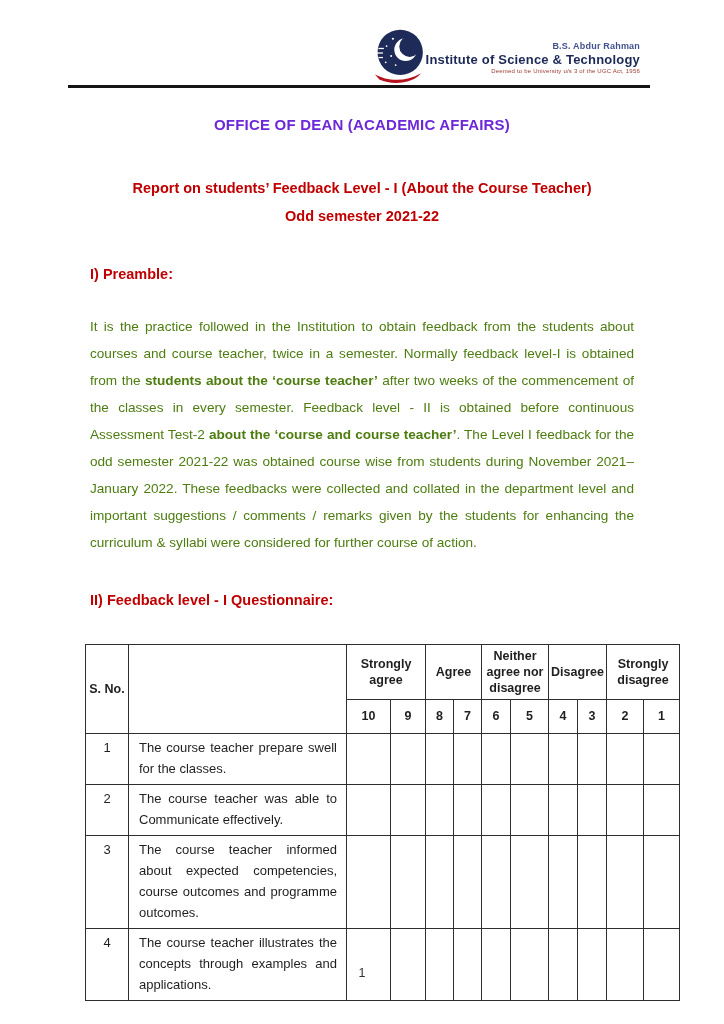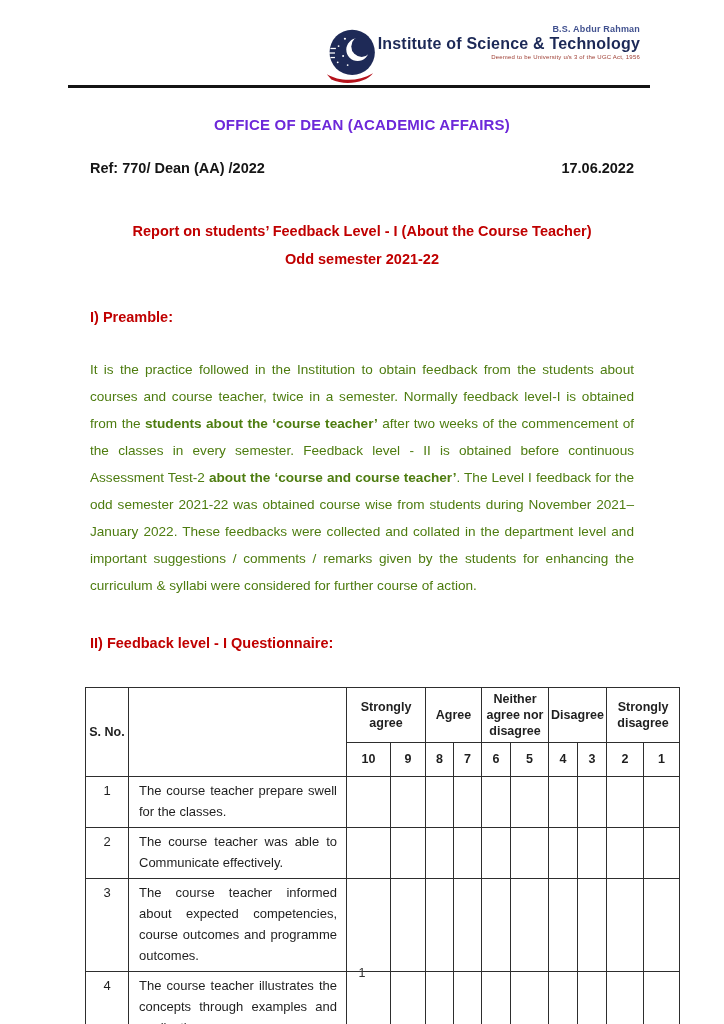--- a/index.html
+++ b/index.html
@@ -3,24 +3,24 @@
 <meta charset="utf-8">
 <style>
   * { box-sizing: border-box; margin: 0; padding: 0; }
   html, body { background: #ffffff; }
   body { width: 724px; height: 1024px; font-family: "Liberation Sans", sans-serif; }
   .page { position: relative; width: 724px; height: 1024px; background: #fff; color: #1d1d1d; overflow: hidden; }
 
   
   .logo { position: absolute; top: 24px; right: 84px; display: flex; align-items: flex-start; }
   .emblem { width: 58px; height: 58px; flex: 0 0 auto; margin-top: 3px; }
-  .logo-text { display: flex; flex-direction: column; align-items: flex-end; margin-left: -5px; }
+  .logo-text { display: flex; flex-direction: column; align-items: flex-end; margin-left: -5px; margin-top: 17px; }
   .logo-founder { font-size: 9px; font-weight: bold; color: #41518f; letter-spacing: .2px; }
   .logo-brand { font-size: 30px; font-weight: bold; color: #1c2957; line-height: 1.02; letter-spacing: .3px; }
-  .logo-subtitle { font-size: 16px; font-weight: bold; color: #1c2957; margin-top: 1px; letter-spacing: .2px; }
+  .logo-subtitle { font-size: 13px; font-weight: bold; color: #1c2957; margin-top: 1px; letter-spacing: .2px; }
   .logo-tagline { font-size: 6px; color: #9c3b30; margin-top: 1px; letter-spacing: .2px; }
   .header-rule { position: absolute; top: 85px; left: 68px; width: 582px; height: 3px; background: #141414; }
 
   
   .doc { position: absolute; top: 88px; left: 0; right: 0; }
   .office-title { margin-top: 28px; text-align: center; font-size: 15px; font-weight: bold; color: #6d28d9; letter-spacing: .2px; }
   .ref-row { width: 544px; margin: 27px auto 0; display: flex; justify-content: space-between; font-size: 14.5px; font-weight: bold; color: #151515; }
   .report-title { margin-top: 41px; text-align: center; font-weight: bold; font-size: 14.5px; line-height: 28px; }
   .red { color: #c00000; }
   .section-heading { width: 544px; margin: 36px auto 0; font-size: 14.5px; font-weight: bold; color: #c00000; }
@@ -64,24 +64,20 @@
       <div class="logo-founder">B.S. Abdur Rahman</div>
       <div class="logo-subtitle">Institute of Science &amp; Technology</div>
       <div class="logo-tagline">Deemed to be University u/s 3 of the UGC Act, 1956</div>
     </div>
   </div>
   <div class="header-rule"></div>
 
   <div class="doc">
     <div class="office-title">OFFICE OF DEAN (ACADEMIC AFFAIRS)</div>
 
-    <div class="ref-row">
-      <span>Ref: 770/ Dean (AA) /2022</span>
-      <span>17.06.2022</span>
-    </div>
 
     <div class="report-title red">
       <div>Report on students’ Feedback Level - I (About the Course Teacher)</div>
       <div>Odd semester 2021-22</div>
     </div>
 
     <div class="section-heading">I) Preamble:</div>
 
     <p class="preamble"><span>It is the practice followed in the Institution to obtain feedback from the students about courses and course teacher, twice in a semester. Normally feedback level-I is obtained from the </span><span class="b">students about the ‘course teacher’</span><span> after two weeks of the commencement of the classes in every semester. Feedback level - II is obtained before continuous Assessment Test-2 </span><span class="b">about the ‘course and course teacher’</span><span>. The Level I feedback for the odd semester 2021-22 was obtained course wise from students during November 2021– January 2022. These feedbacks were collected and collated in the department level and important suggestions / comments / remarks given by the students for enhancing the curriculum &amp; syllabi were considered for further course of action.</span></p>
 

